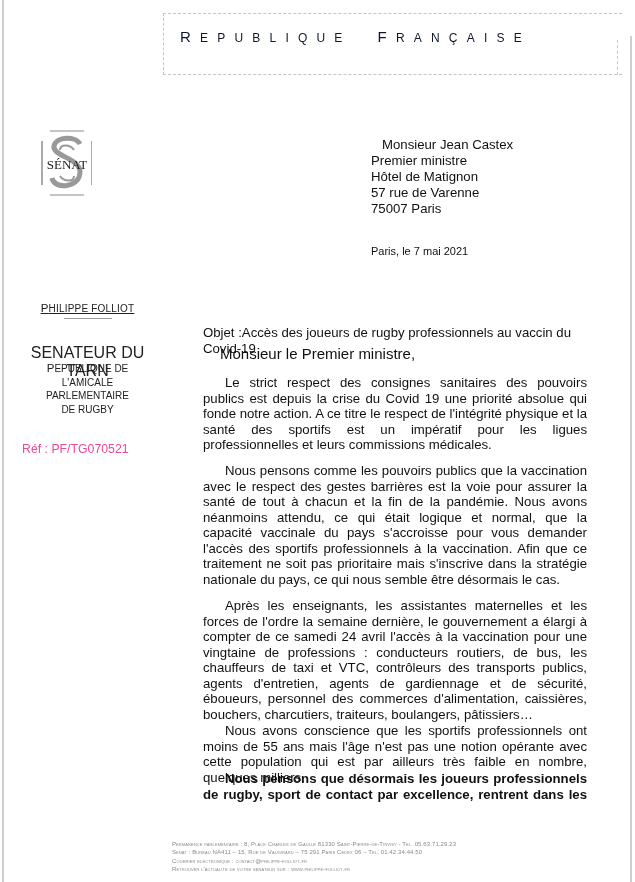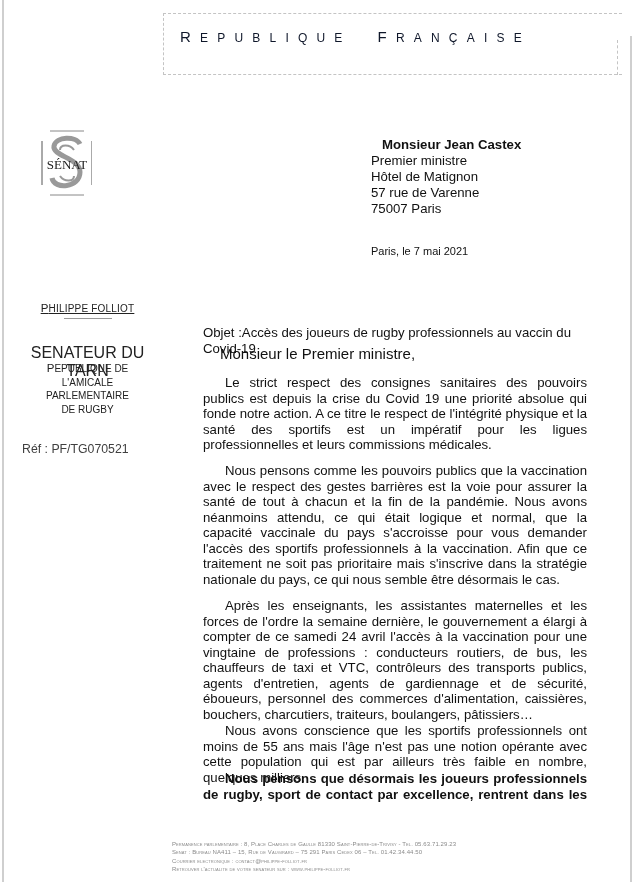--- a/index.html
+++ b/index.html
@@ -22,31 +22,31 @@
       position: absolute; left: 180px; top: 28px;
       font-size: 12px; letter-spacing: 9.2px; color: #0f172a; white-space: nowrap;
     }
     .rf-title .cap { font-size: 15px; }
 
     .senat-logo { position: absolute; left: 40px; top: 128px; width: 50px; width: 52px; height: 70px; }
 
     .recipient {
       position: absolute; left: 371px; top: 137px; font-size: 13.2px; line-height: 16px;
     }
-    .recipient .name { font-weight: bold; padding-left: 11px; }
+    .recipient .name { font-weight: normal; padding-left: 11px; }
     .date { position: absolute; left: 371px; top: 245px; font-size: 11px; }
 
     .sidebar { position: absolute; left: 10px; width: 155px; text-align: center; color: #222; }
     .sb-name { top: 302px; font-size: 10px; letter-spacing: 0.2px; text-decoration: underline; }
     .sb-name .cap { font-size: 11.5px; }
     .sb-rule { position: absolute; left: 64px; top: 318px; width: 48px; height: 1px; background: #999; }
     .sb-title { top: 344px; font-size: 16px; }
     .sb-role { top: 362px; font-size: 10px; line-height: 13.5px; }
     .sb-role .cap { font-size: 11.5px; }
-    .sb-ref { position: absolute; left: 22px; top: 442px; font-size: 12.3px; color: #404040; }
+    .sb-ref { position: absolute; left: 22px; top: 442px; font-size: 12.3px; color: #ec4899; }
 
     .objet {
       position: absolute; left: 203px; top: 285px; width: 395px;
       font-size: 13.2px; line-height: 16px; margin-top: 40px;
     }
     .salutation { position: absolute; left: 220px; top: 345px; font-size: 15px; }
 
     .para {
       position: absolute; left: 203px; width: 384px; font-size: 13.2px; line-height: 15.5px;
       text-align: justify; text-indent: 22px; margin: 0;

